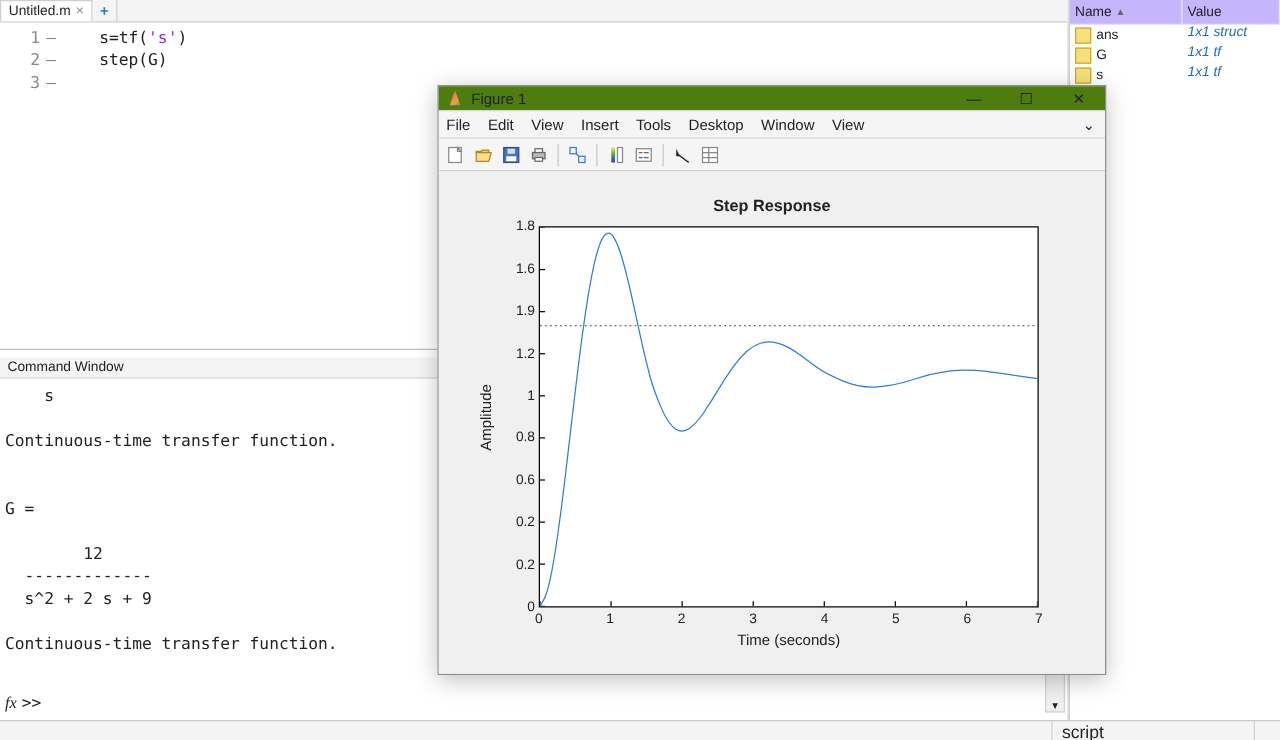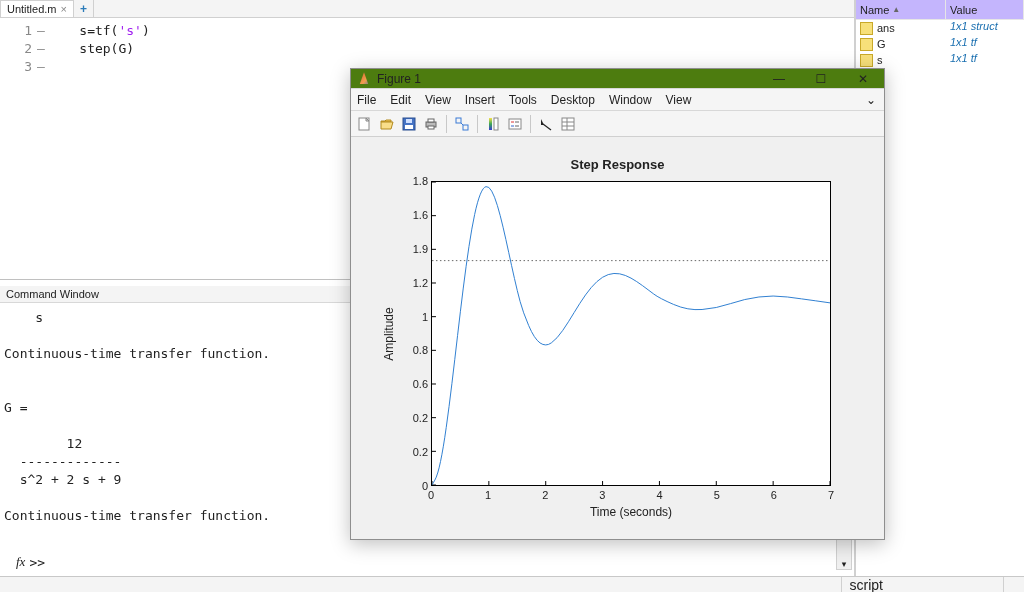--- a/index.html
+++ b/index.html
@@ -94,21 +94,21 @@
     font-size: 13px;
     line-height: 18px;
     padding: 6px 4px 0 4px;
     white-space: pre;
     overflow: hidden;
   }
   .prompt-row {
     display: flex; align-items: center;
     font-family: Consolas, monospace;
     font-size: 13px;
-    padding: 2px 4px 6px 16px;
+    padding: 2px 4px 6px 4px;
   }
   .fx { font-style: italic; font-family: "Times New Roman", serif; margin-right: 4px; }
   .cmd-scroll {
     position: absolute;
     right: 2px; bottom: 6px;
     width: 16px; height: 42px;
     background: #f0f0f0;
     border: 1px solid #d0d0d0;
     display: flex; flex-direction: column;
     justify-content: space-between;

